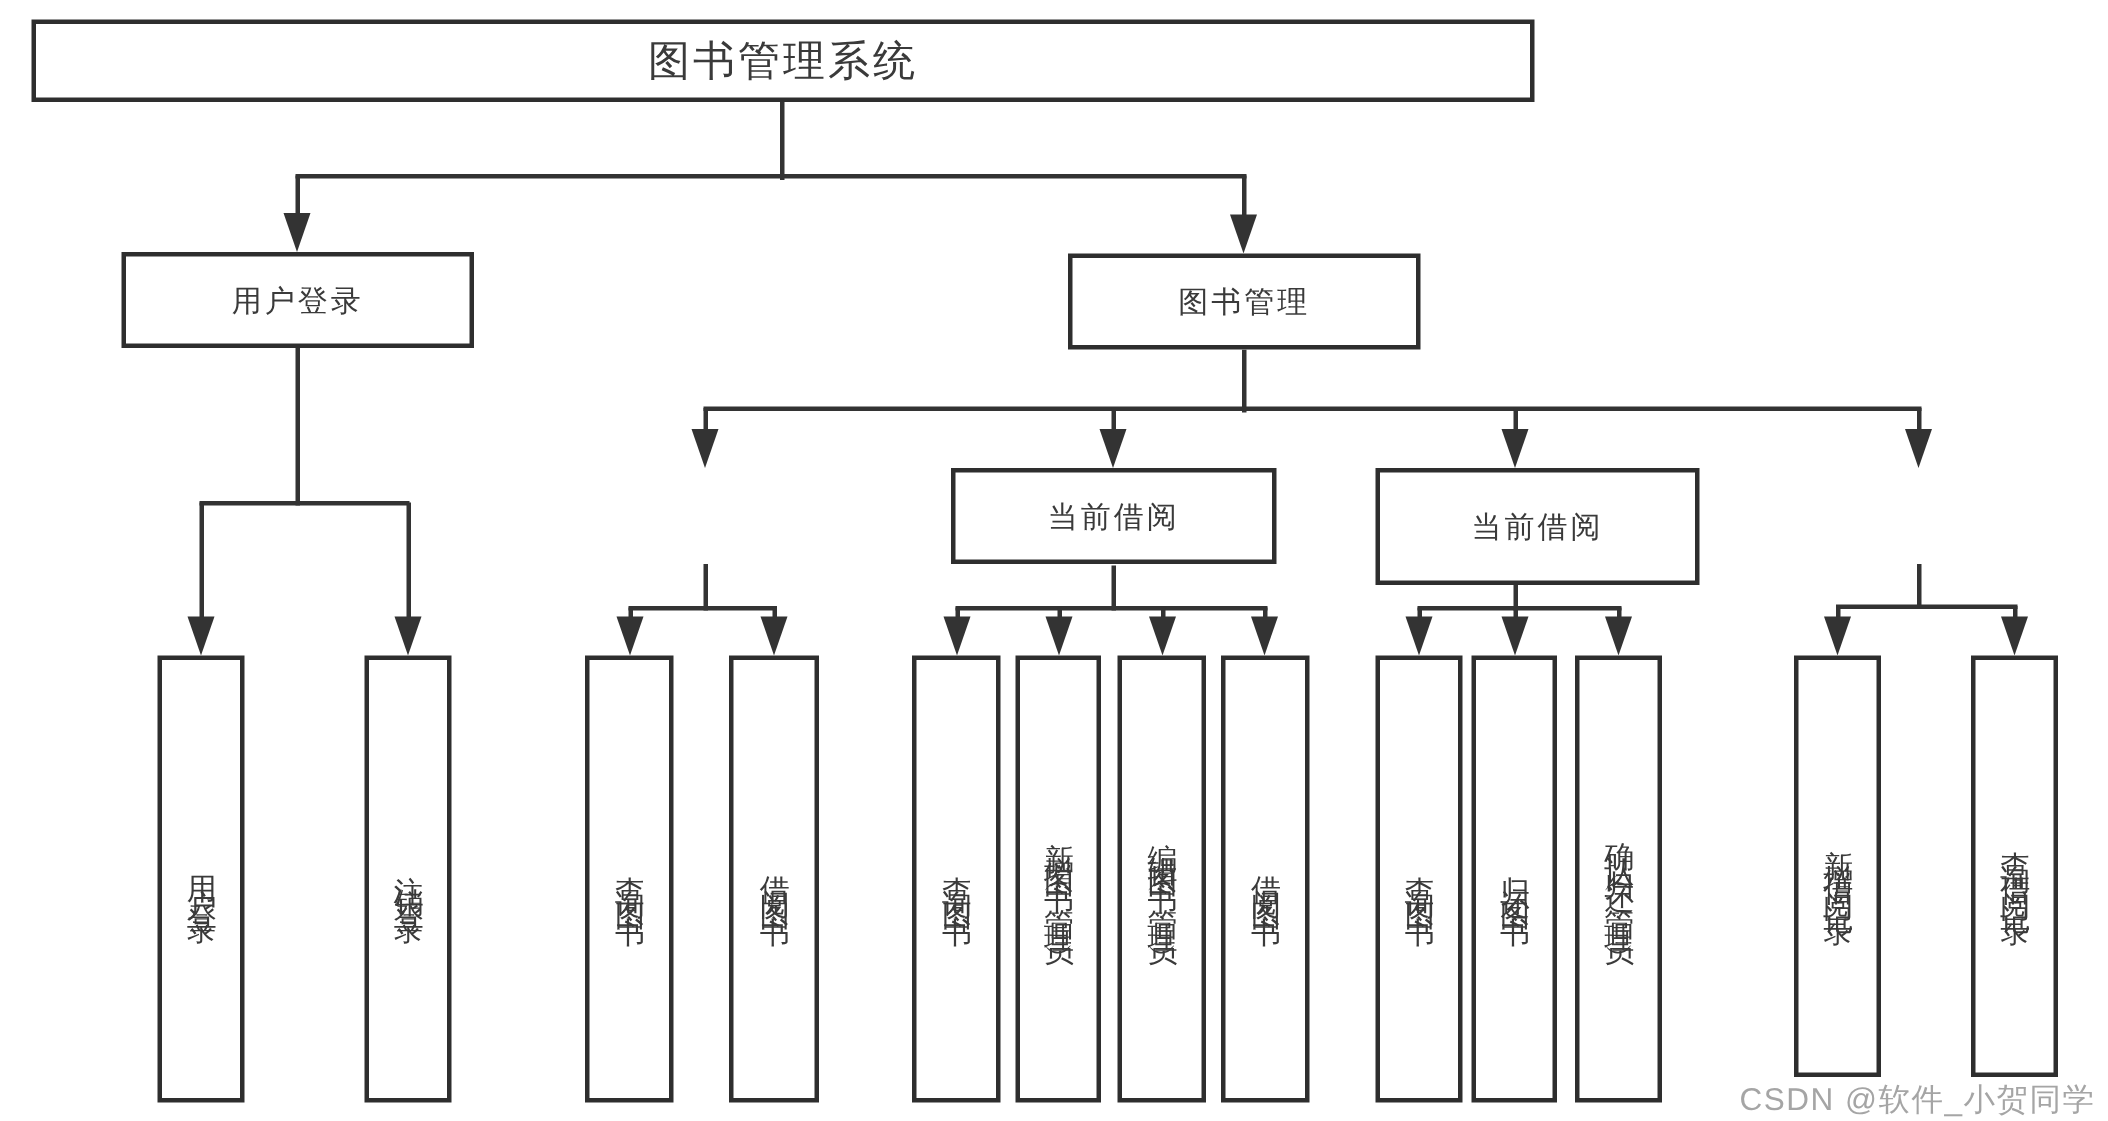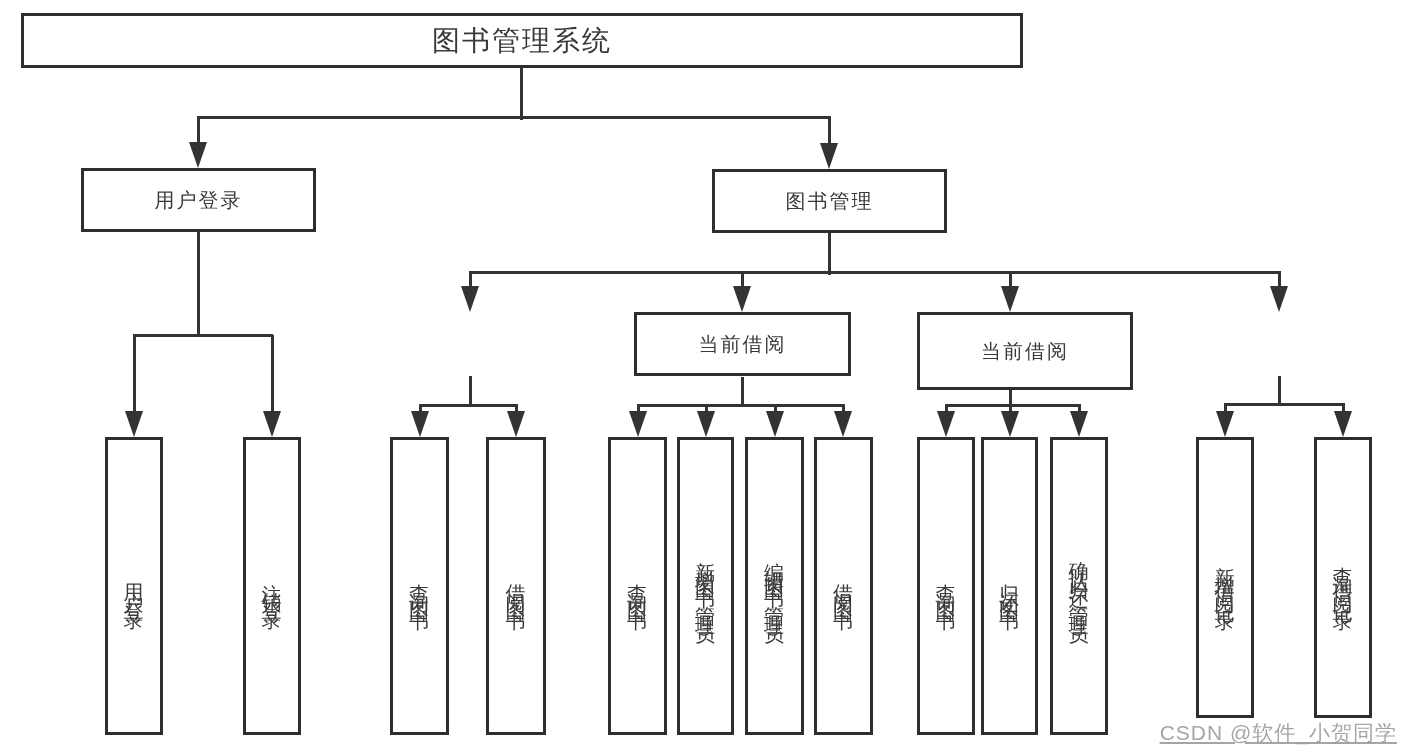--- a/index.html
+++ b/index.html
@@ -43,21 +43,20 @@
     z-index:1;
   }
   .watermark{
     position:absolute;
     top:719px;right:8px;
     font-size:21px;
     color:rgba(155,155,155,0.9);
     letter-spacing:1px;
     z-index:5;
     white-space:nowrap;
-    text-decoration:underline;
   }
 </style>
 </head>
 <body>
 
 <div class="canvas">
 
   <div id="connectors">
       <div class="cline" style="left: 519.5px; top: 68px; width: 3px; height: 52px; background: rgb(51, 51, 51);"></div>
       <div class="cline" style="left: 196.5px; top: 232px; width: 3px; height: 105px; background: rgb(51, 51, 51);"></div>

